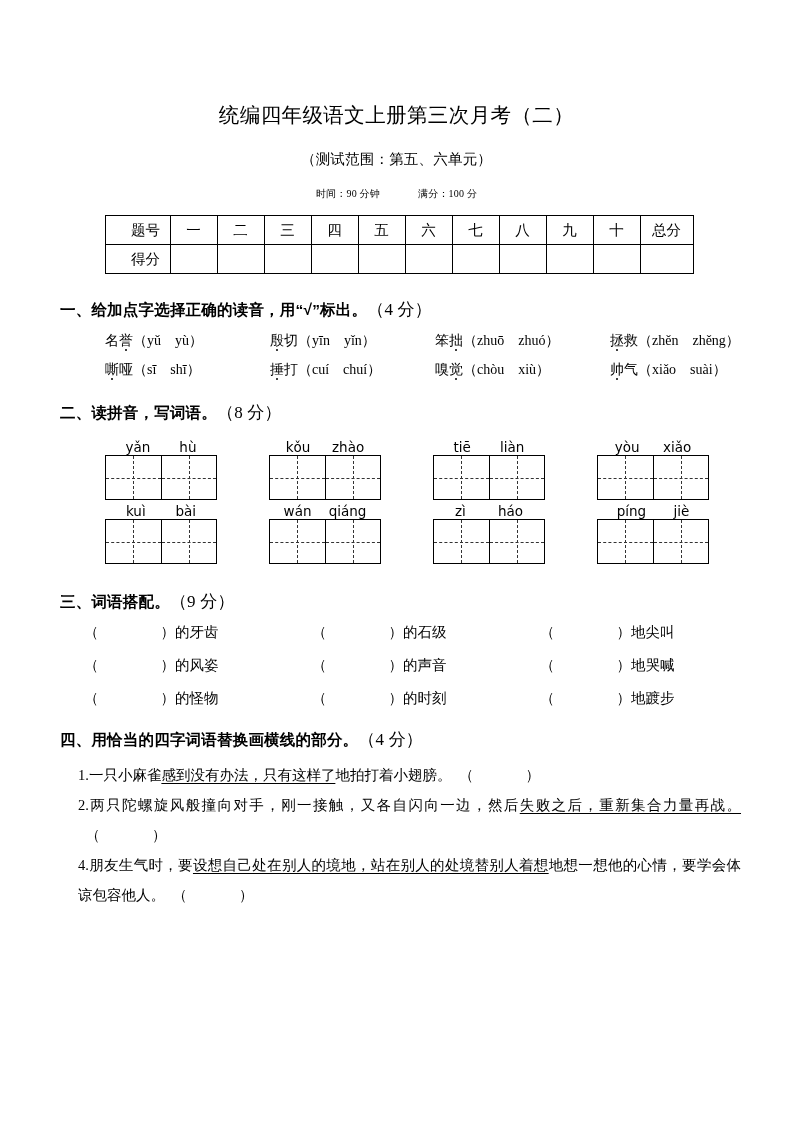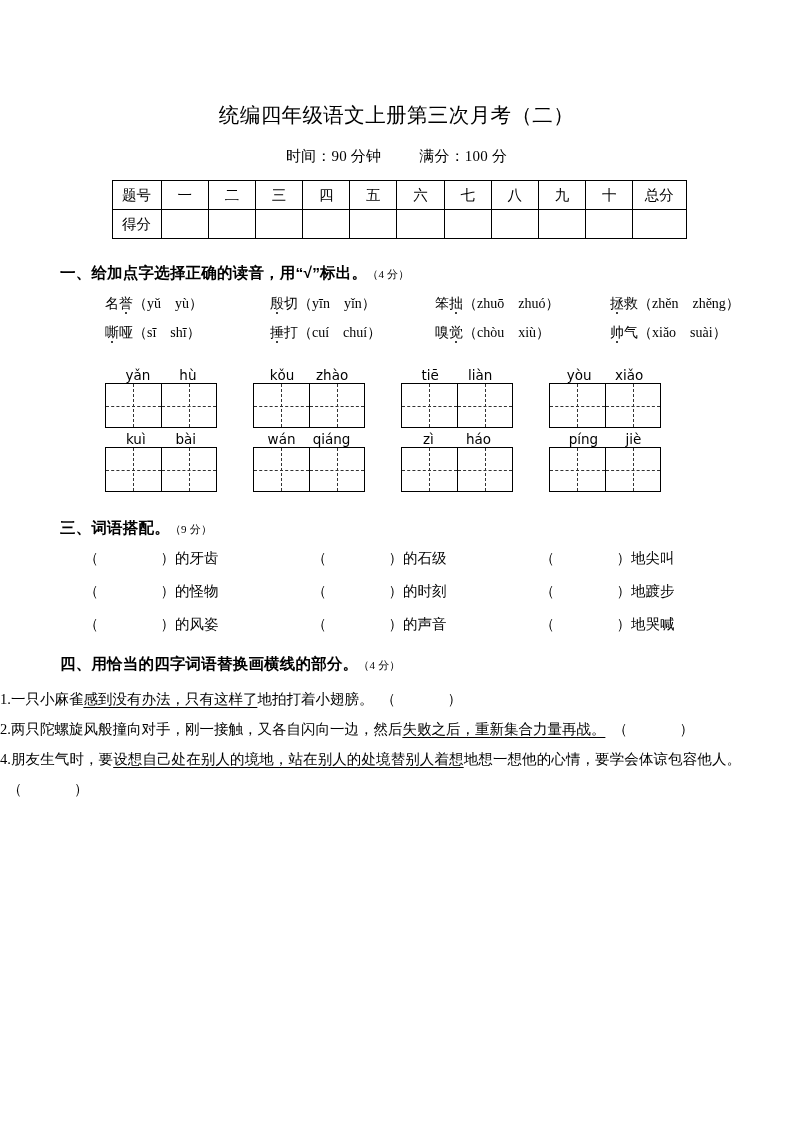--- a/index.html
+++ b/index.html
@@ -35,21 +35,21 @@
   }
   .doc-subtitle {
     text-align: center;
     font-size: 14.5px;
     margin: 0;
     padding-top: 21px;
     letter-spacing: 0.2px;
   }
   .doc-meta {
     text-align: center;
-    font-size: 15px;
+    font-size: 10px;
     margin: 0;
     padding-top: 18px;
     letter-spacing: 0.2px;
   }
   .doc-meta .gap { display:inline-block; width: 38px; }
 
   
   .score-table-wrap {
     margin-top: 14px;
     display: flex;
@@ -62,37 +62,37 @@
     margin-left: 5px;
   }
   table.score-table td {
     border: 1px solid #000;
     height: 28px;
     text-align: center;
     vertical-align: middle;
     font-size: 14.5px;
     padding: 0;
   }
-  table.score-table td.head-cell { width: 48px; }
+  table.score-table td.head-cell { width: 48px; padding-left: 16px; }
   table.score-table td.num-cell  { width: 46px; }
   table.score-table td.total-cell{ width: 52px; }
 
   
   .sec-title {
     font-family: "Liberation Sans", "DejaVu Sans", sans-serif;
     font-weight: bold;
     font-size: 15.5px;
     margin: 0;
     padding-left: 60px;
     letter-spacing: 0.2px;
   }
   .sec-title .pts {
     font-family: "Liberation Serif", "DejaVu Serif", serif;
     font-weight: normal;
-    font-size: 11px;
+    font-size: 17px;
   }
 
   
   #sec1 { margin-top: 24px; }
   .s1-rows { padding-left: 105px; margin-top: 11px; }
   .s1-row {
     display: flex;
     font-size: 14px;
     margin-bottom: 11px;
   }
@@ -108,23 +108,23 @@
     height: 2.4px;
     margin-left: -1.2px;
     border-radius: 50%;
     background: #000;
   }
 
   
   #sec2 { margin-top: 22px; }
   .grid-area {
     padding-left: 105px;
-    margin-top: 22px;
-    display: flex;
-    gap: 36px;
+    margin-top: 12px;
+    display: flex;
+    gap: 52px;
   }
   .grid-col { width: 112px; }
   .py-line {
     display: flex;
     font-size: 13.5px;
     height: 19px;
     align-items: flex-end;
     justify-content: space-around;
     padding: 0 6px;
     box-sizing: border-box;
@@ -164,21 +164,21 @@
     display: flex;
     font-size: 14.5px;
     margin-bottom: 14px;
   }
   .s3-item { width: 228px; white-space: nowrap; }
   .blankp { letter-spacing: 0; }
   .blankp .sp { display: inline-block; width: 62px; }
 
   
   #sec4 { margin-top: 20px; }
-  .s4-list { margin-top: 9px; padding-right: 52px; }
+  .s4-list { padding-left: 78px; margin-top: 9px; padding-right: 52px; }
   .s4-item {
     font-size: 14.5px;
     line-height: 30px;
     position: relative;
     margin-bottom: 0;
     text-align: justify;
   }
   .s4-num { }
   .ul { text-decoration: underline; text-underline-offset: 3px; }
   .ansbr {
@@ -188,20 +188,21 @@
     white-space: nowrap;
   }
   .ansbr .sp { display:inline-block; width: 52px; }
 </style>
 </head>
 <body>
 
 <div class="page">
 
   <h1 class="doc-title">统编四年级语文上册第三次月考（二）</h1>
+  <p class="doc-subtitle">（测试范围：第五、六单元）</p>
   <p class="doc-meta"><span>时间：90 分钟</span><span class="gap"></span><span>满分：100 分</span></p>
 
   <div class="score-table-wrap">
     <table class="score-table">
       <tbody>
         <tr>
           <td class="head-cell">题号</td>
           <td class="num-cell">一</td>
           <td class="num-cell">二</td>
           <td class="num-cell">三</td>
@@ -247,20 +248,21 @@
         <div class="s1-item"><span></span><span class="dotch">嘶</span><span>哑</span><span>（sī　shī）</span></div>
         <div class="s1-item"><span></span><span class="dotch">捶</span><span>打</span><span>（cuí　chuí）</span></div>
         <div class="s1-item wide"><span>嗅</span><span class="dotch">觉</span><span></span><span>（chòu　xiù）</span></div>
         <div class="s1-item wide"><span></span><span class="dotch">帅</span><span>气</span><span>（xiǎo　suài）</span></div>
       </div>
 
     </div>
   </div>
 
   <div id="sec2">
+    <div class="sec-title"><span>二、读拼音，写词语。</span><span class="pts">（8 分）</span></div>
     <div class="grid-area">
 
       <div class="grid-col">
         <div class="py-line">
             <span>yǎn</span>
             <span>hù</span>
           </div>
         <div class="tzg">
             <div class="cell"></div>
             <div class="cell"></div>
@@ -339,31 +341,31 @@
     <div class="sec-title"><span>三、词语搭配。</span><span class="pts">（9 分）</span></div>
     <div class="s3-rows">
 
       <div class="s3-row">
         <div class="s3-item blankp"><span>（</span><span class="sp"></span><span>）的牙齿</span></div>
         <div class="s3-item blankp"><span>（</span><span class="sp"></span><span>）的石级</span></div>
         <div class="s3-item blankp"><span>（</span><span class="sp"></span><span>）地尖叫</span></div>
       </div>
 
       <div class="s3-row">
+        <div class="s3-item blankp"><span>（</span><span class="sp"></span><span>）的风姿</span></div>
+        <div class="s3-item blankp"><span>（</span><span class="sp"></span><span>）的声音</span></div>
+        <div class="s3-item blankp"><span>（</span><span class="sp"></span><span>）地哭喊</span></div>
+      </div>
+
+      <div class="s3-row">
         <div class="s3-item blankp"><span>（</span><span class="sp"></span><span>）的怪物</span></div>
         <div class="s3-item blankp"><span>（</span><span class="sp"></span><span>）的时刻</span></div>
         <div class="s3-item blankp"><span>（</span><span class="sp"></span><span>）地踱步</span></div>
       </div>
 
-      <div class="s3-row">
-        <div class="s3-item blankp"><span>（</span><span class="sp"></span><span>）的风姿</span></div>
-        <div class="s3-item blankp"><span>（</span><span class="sp"></span><span>）的声音</span></div>
-        <div class="s3-item blankp"><span>（</span><span class="sp"></span><span>）地哭喊</span></div>
-      </div>
-
     </div>
   </div>
 
   <div id="sec4">
     <div class="sec-title"><span>四、用恰当的四字词语替换画横线的部分。</span><span class="pts">（4 分）</span></div>
     <div class="s4-list">
 
       <div class="s4-item">
         <span class="s4-num">1.</span><span>一只小麻雀</span><span class="ul">感到没有办法，只有这样了</span><span>地拍打着小翅膀。</span><span class="ansbr"><span>（</span><span class="sp"></span><span>）</span></span>
       </div>

